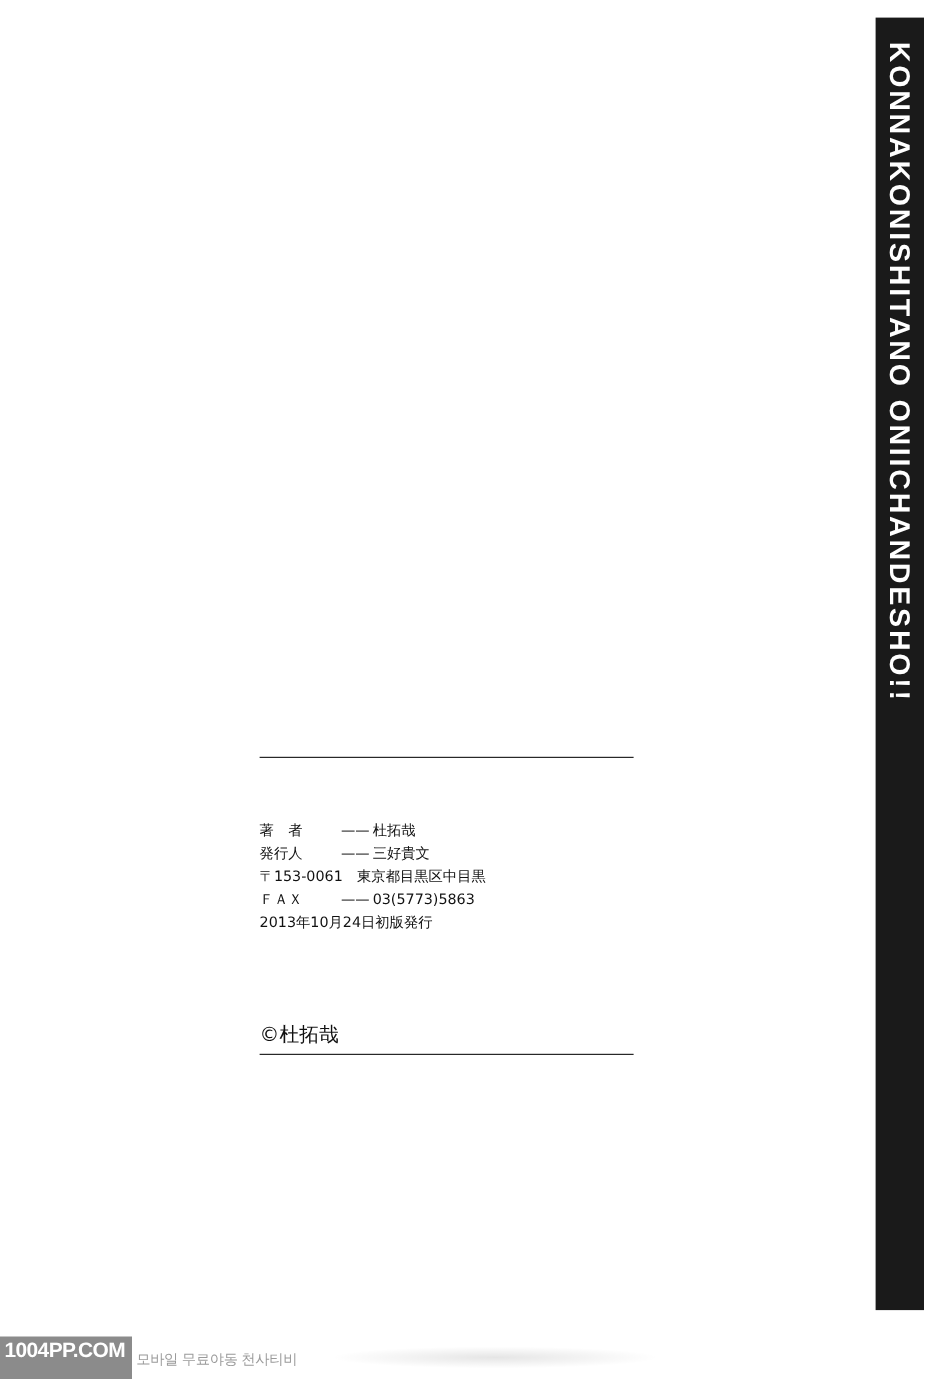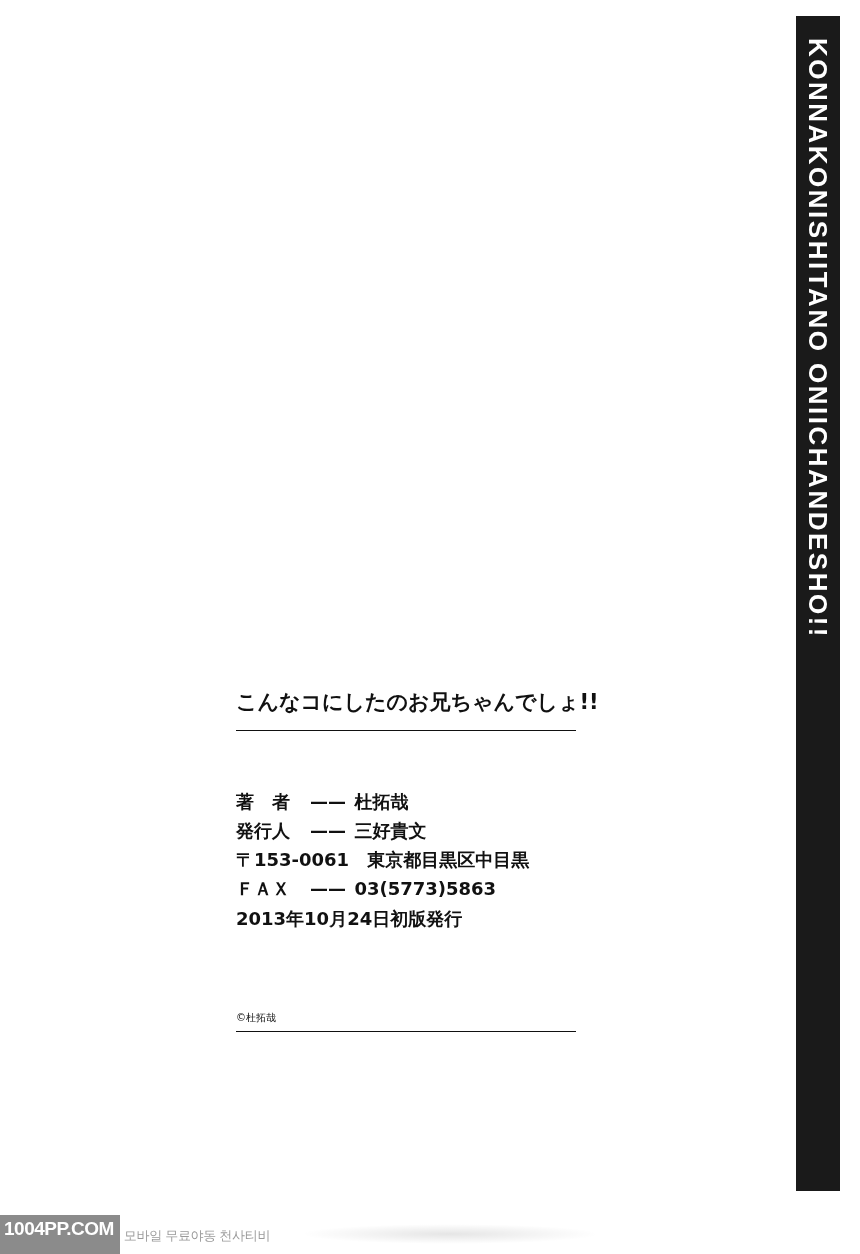--- a/index.html
+++ b/index.html
@@ -66,41 +66,40 @@
     border-top: 1px solid #111111;
     margin: 0;
     width: 340px;
   }
   .rule.top { margin-bottom: 56px; }
   .rule.bottom { margin-top: 6px; }
 
   .info-table {
     border-collapse: collapse;
     font-family: "DejaVu Sans", sans-serif;
-    font-size: 18px;
+    font-size: 13px;
     color: #111111;
     line-height: 1.62;
-    font-weight: bold;
   }
   .info-table td {
     padding: 0;
     vertical-align: top;
     white-space: nowrap;
   }
   .lbl {
     width: 74px;
     letter-spacing: 0px;
   }
   .dash { padding-right: 2px; }
   .indent-1 { padding-left: 82px; }
   .indent-2 { padding-left: 116px; }
 
   .copyright {
     font-family: "DejaVu Sans", sans-serif;
-    font-size: 10px;
+    font-size: 18px;
     color: #111111;
     margin-top: 78px;
     margin-bottom: 4px;
   }
 
   
   .watermark {
     position: absolute;
     left: 0;
     bottom: 0;
@@ -139,21 +138,20 @@
 <body>
 
 <div class="page">
 
   <div class="spine">
     <div class="spine-text">KONNAKONISHITANO ONIICHANDESHO!!</div>
   </div>
 
   <div class="colophon">
 
-    <div class="title-line">こんなコにしたのお兄ちゃんでしょ!!</div>
 
     <hr class="rule top">
 
     <table class="info-table">
       <tbody>
         <tr>
           <td class="lbl">著　者</td>
           <td class="dash">——</td>
           <td>杜拓哉</td>
         </tr>

